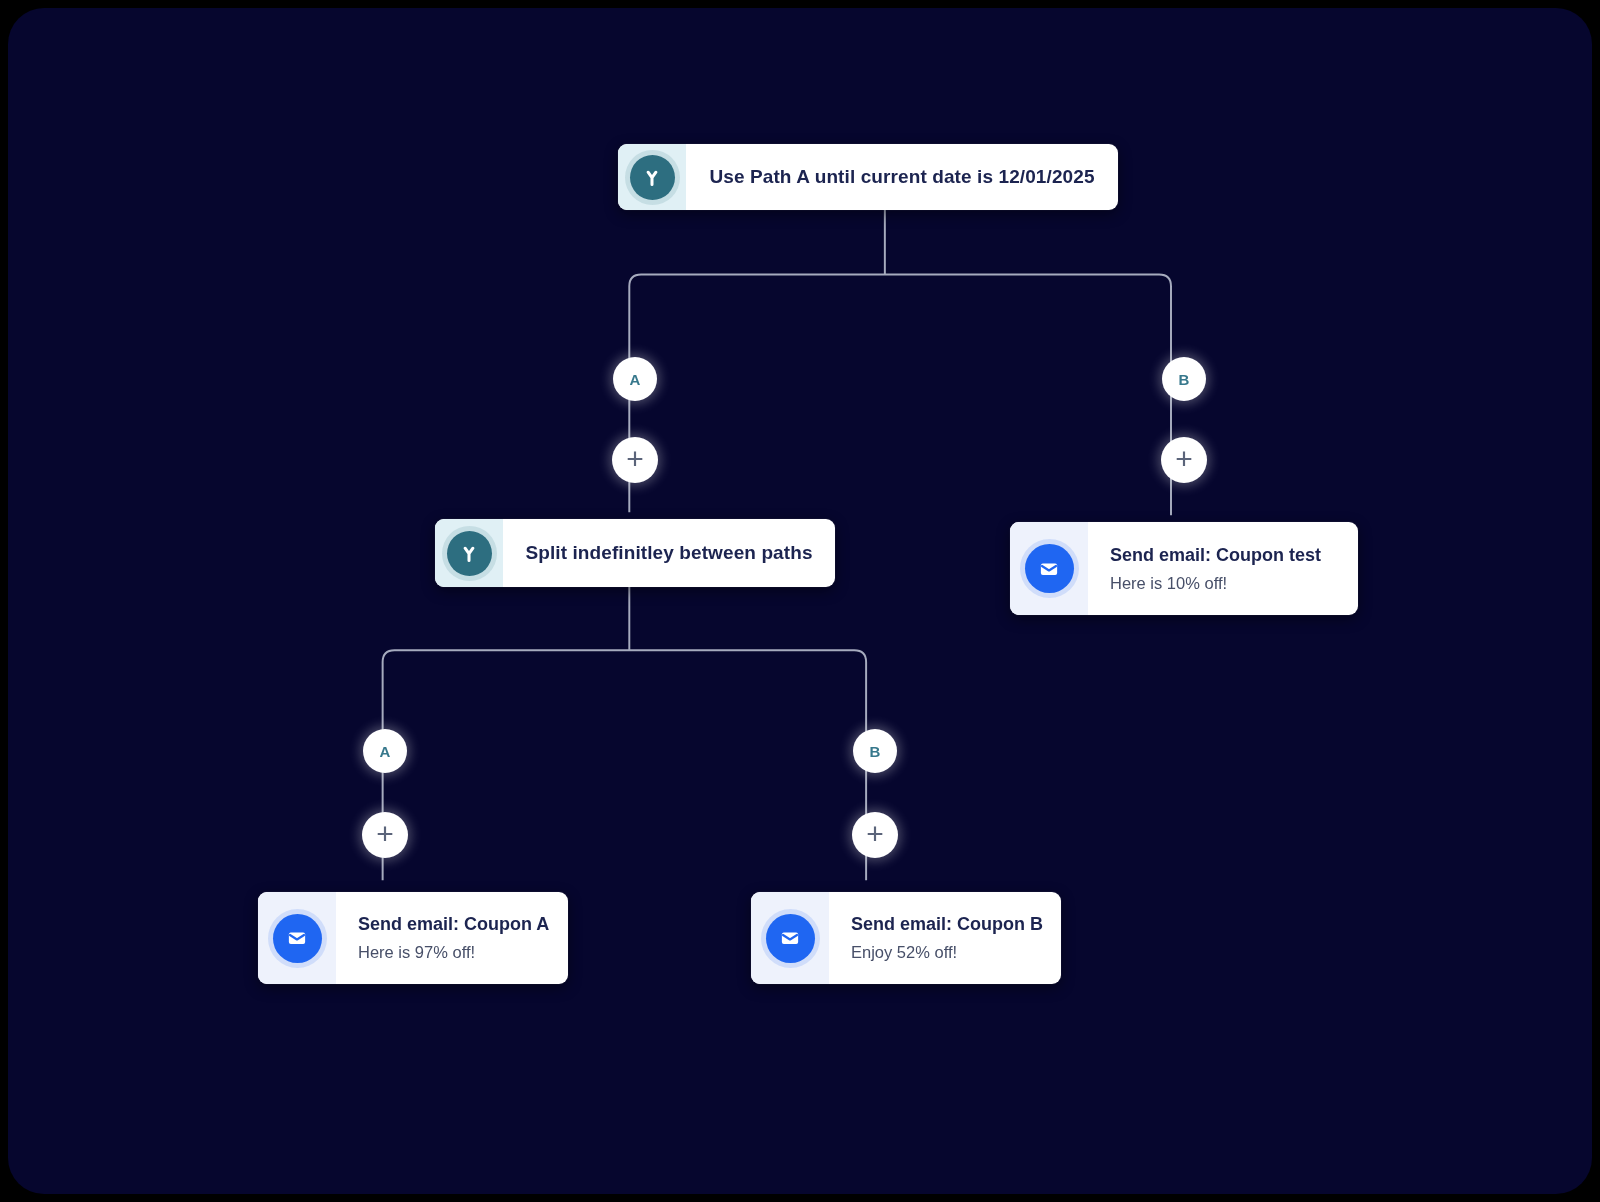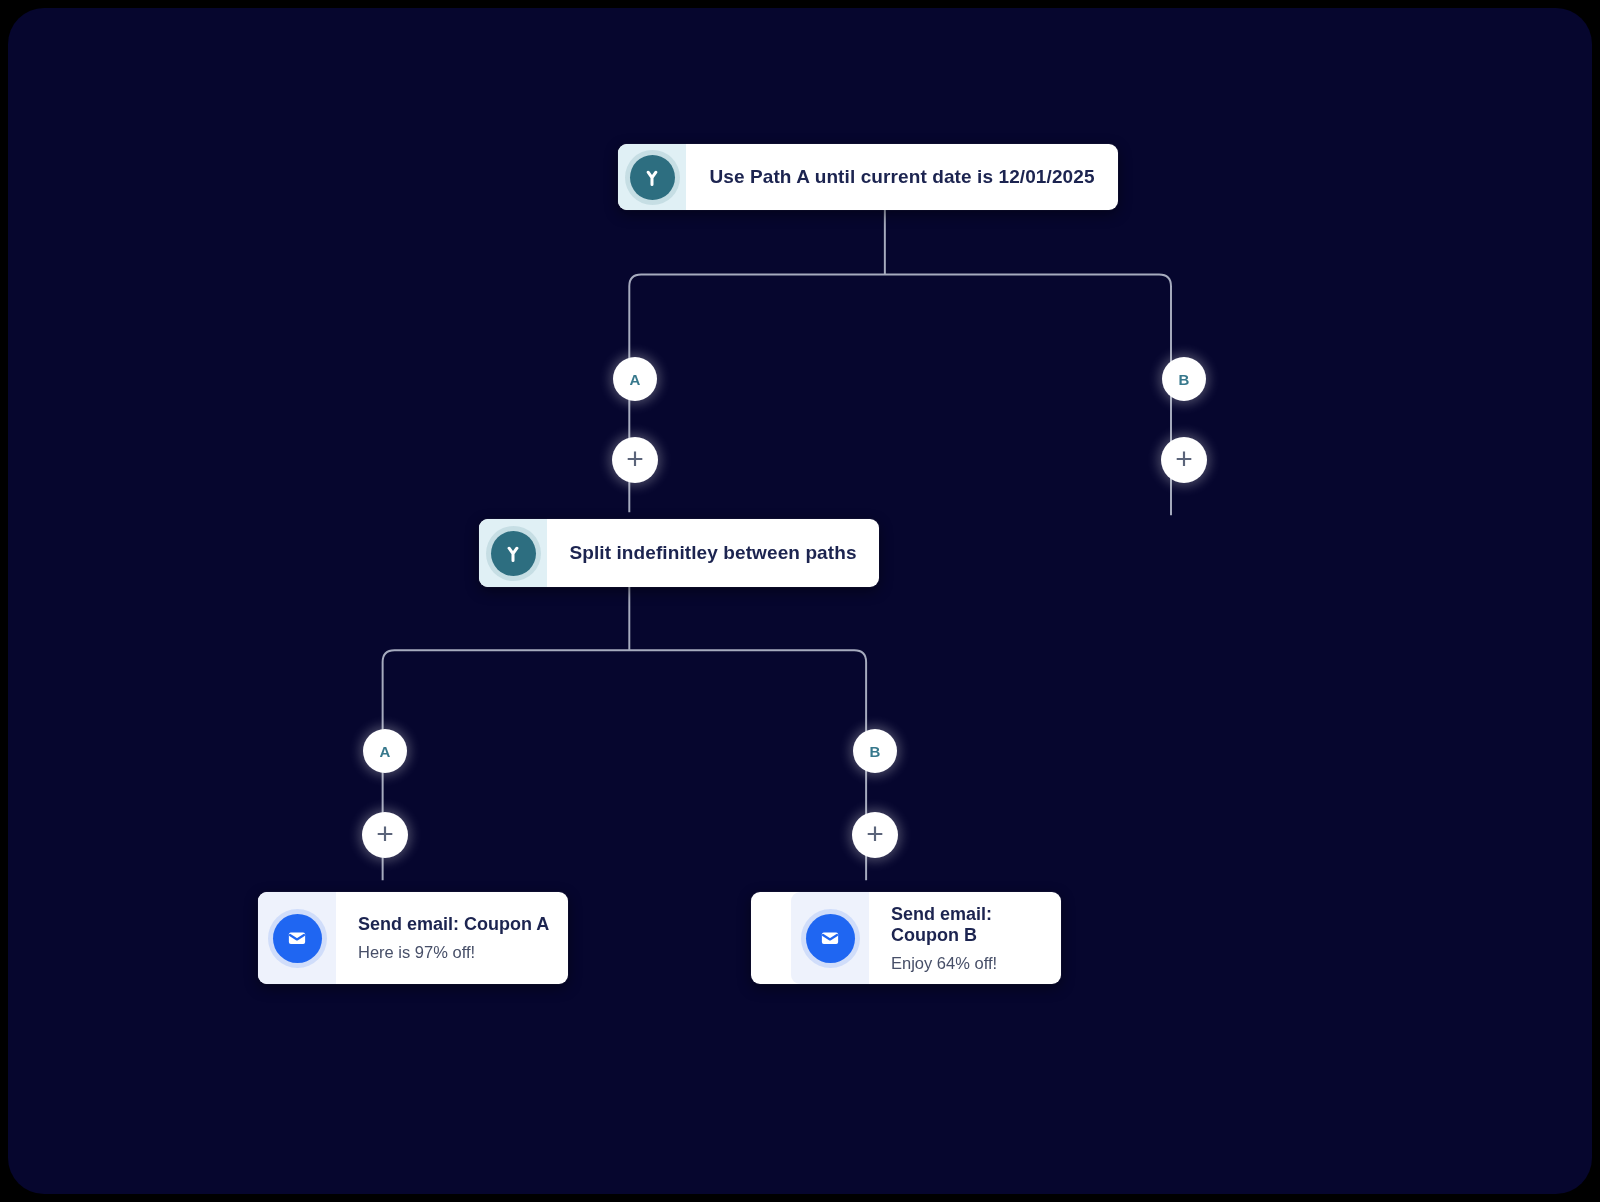--- a/index.html
+++ b/index.html
@@ -63,31 +63,45 @@
         </span>
       </div>
       <div class="node-title-center">Use Path A until current date is 12/01/2025</div>
     </div>
 
     <div class="badge" style="left:605px; top:349px;">A</div>
     <div class="badge" style="left:1154px; top:349px;">B</div>
     <button class="plus-btn" style="left:604px; top:429px;">+</button>
     <button class="plus-btn" style="left:1153px; top:429px;">+</button>
 
-    <div class="node" style="left:427px; top:511px; width:400px; height:68px;margin-left:44px;">
+    <div class="node" style="left:427px; top:511px; width:400px; height:68px;">
       <div class="icon-area split-bg">
         <span class="icon-circle teal">
           <svg width="26" height="26" viewBox="0 0 24 24">
             <path d="M12 19 L12 12.6 M12 12.6 L8.4 7.6 M12 12.6 L15.6 7.6" stroke="#ffffff" stroke-width="2.8" stroke-linecap="round" stroke-linejoin="round" fill="none"></path>
           </svg>
         </span>
       </div>
       <div class="node-title-center">Split indefinitley between paths</div>
     </div>
 
+    <div class="node" style="left:1002px; top:514px; width:348px; height:93px;">
+      <div class="icon-area email-bg">
+        <span class="icon-circle blue">
+          <svg width="26" height="26" viewBox="0 0 24 24">
+            <rect x="4.5" y="7" width="15" height="10.5" rx="1.8" fill="#ffffff"></rect>
+            <path d="M5.5 9.2 L12 13.4 L18.5 9.2" stroke="#1f66f2" stroke-width="2" fill="none" stroke-linecap="round" stroke-linejoin="round"></path>
+          </svg>
+        </span>
+      </div>
+      <div class="node-text-col">
+        <div class="email-title">Send email: Coupon test</div>
+        <div class="email-subtitle">Here is 10% off!</div>
+      </div>
+    </div>
 
     <div class="badge" style="left:355px; top:721px;">A</div>
     <div class="badge" style="left:845px; top:721px;">B</div>
     <button class="plus-btn" style="left:354px; top:804px;">+</button>
     <button class="plus-btn" style="left:844px; top:804px;">+</button>
 
     <div class="node" style="left:250px; top:884px; width:310px; height:92px;">
       <div class="icon-area email-bg">
         <span class="icon-circle blue">
           <svg width="26" height="26" viewBox="0 0 24 24">
@@ -95,29 +109,29 @@
             <path d="M5.5 9.2 L12 13.4 L18.5 9.2" stroke="#1f66f2" stroke-width="2" fill="none" stroke-linecap="round" stroke-linejoin="round"></path>
           </svg>
         </span>
       </div>
       <div class="node-text-col">
         <div class="email-title">Send email: Coupon A</div>
         <div class="email-subtitle">Here is 97% off!</div>
       </div>
     </div>
 
-    <div class="node" style="left:743px; top:884px; width:310px; height:92px;padding-left:40px;">
+    <div class="node" style="left:743px; top:884px; width:310px; height:92px;">
       <div class="icon-area email-bg">
         <span class="icon-circle blue">
           <svg width="26" height="26" viewBox="0 0 24 24">
             <rect x="4.5" y="7" width="15" height="10.5" rx="1.8" fill="#ffffff"></rect>
             <path d="M5.5 9.2 L12 13.4 L18.5 9.2" stroke="#1f66f2" stroke-width="2" fill="none" stroke-linecap="round" stroke-linejoin="round"></path>
           </svg>
         </span>
       </div>
       <div class="node-text-col">
         <div class="email-title">Send email: Coupon B</div>
-        <div class="email-subtitle">Enjoy 64% off!</div>
+        <div class="email-subtitle">Enjoy 52% off!</div>
       </div>
     </div>
 
   </div>
 </div>
 
 </body></html>

